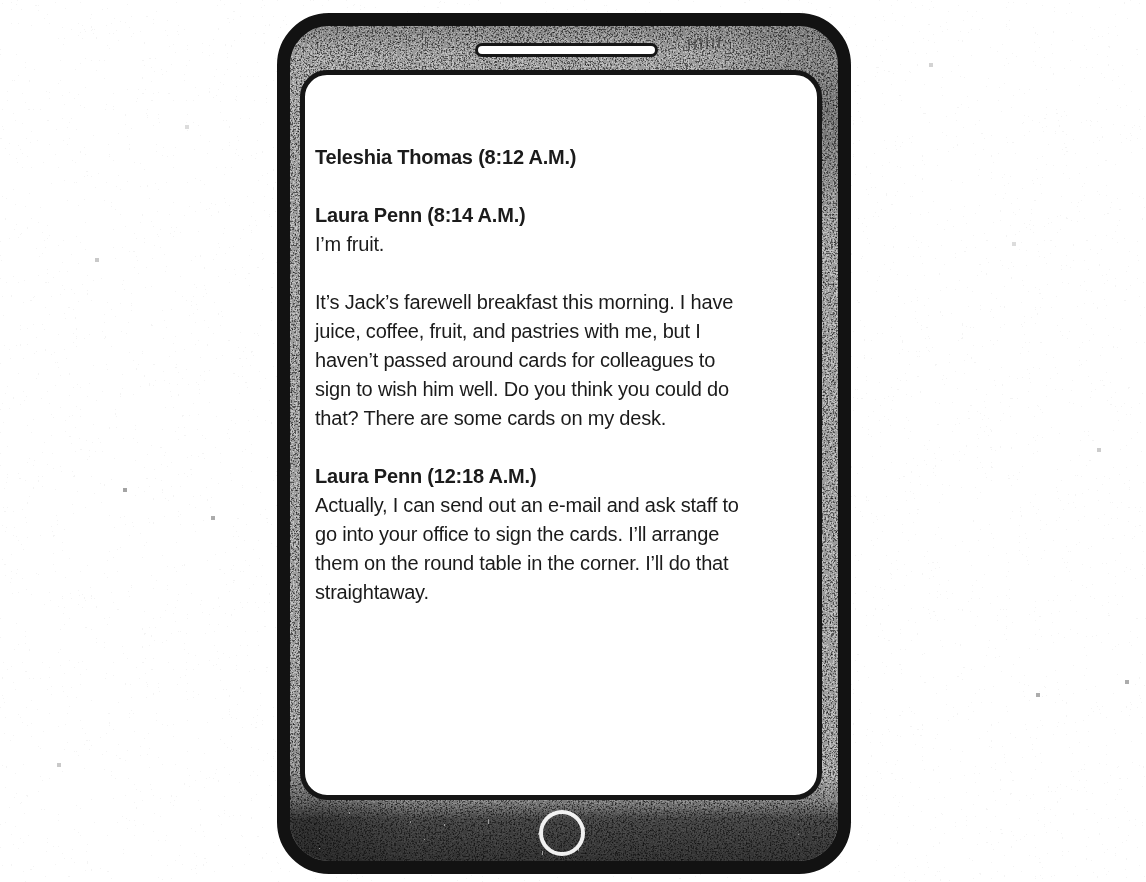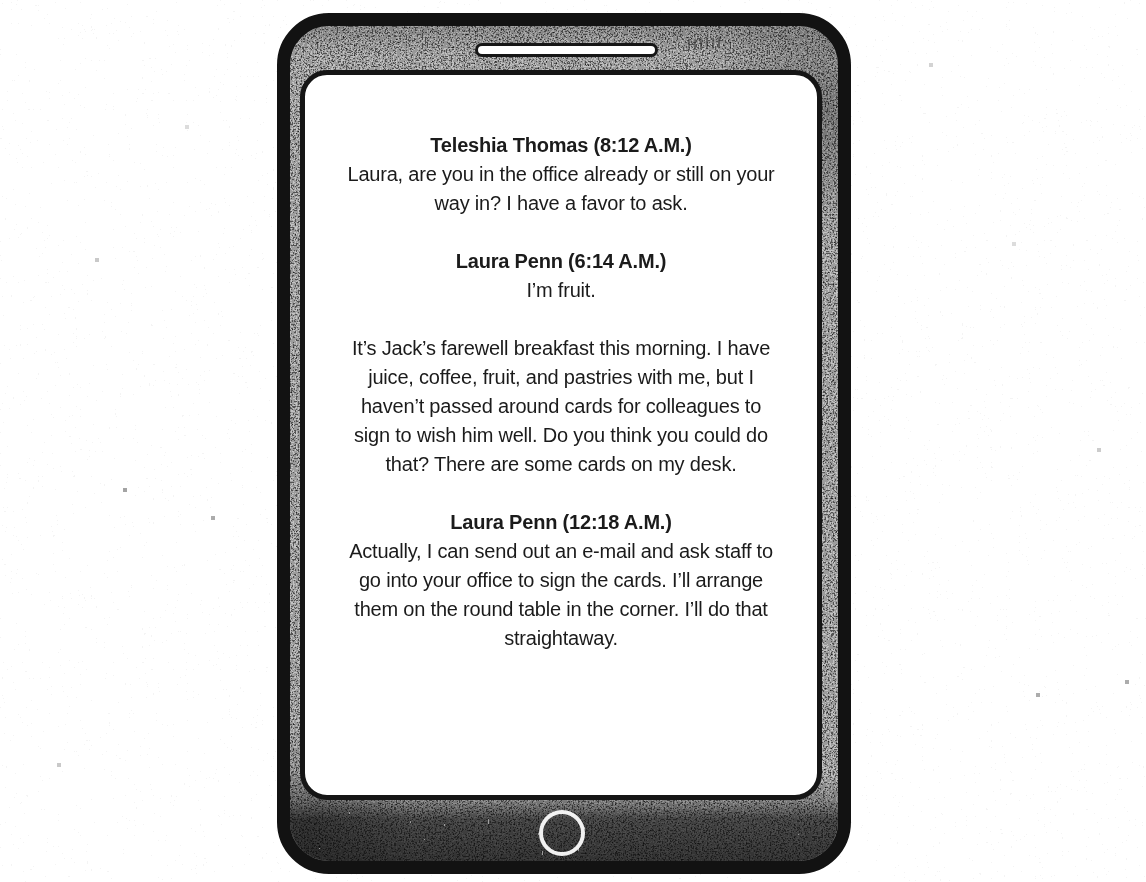--- a/index.html
+++ b/index.html
@@ -130,21 +130,21 @@
   }
 
   
   .messages {
     padding: 56px 10px 0 10px;
     color: #1b1b1b;
     font-size: 20px;
     line-height: 29px;
     letter-spacing: -0.2px;
   }
-  .message { margin: 0 0 29px 0; text-align: center; }
+  .message { margin: 12px 0 29px 0; }
   .msg-header { font-weight: 700; white-space: pre-line; }
   .msg-body { white-space: pre-line; }
 </style>
 </head>
 <body>
 
 <svg width="0" height="0" style="position:absolute" aria-hidden="true">
   <defs>
     <filter id="tonerGrain" x="0" y="0" width="100%" height="100%">
       <feTurbulence type="fractalNoise" baseFrequency="0.62" numOctaves="3" seed="7" stitchTiles="stitch" result="t"></feTurbulence>
@@ -193,26 +193,24 @@
     </svg>
 
     <div class="speaker"></div>
     <div class="bezel-scan-mark"></div>
 
     <div class="screen">
       <div class="messages">
 
         <div class="message">
           <div class="msg-header">Teleshia Thomas (8:12 A.M.)</div>
-          <div class="msg-body">Laura, are you in the office already or still on your
-way in? I have a favor to ask.</div>
-        </div>
-
-        <div class="message">
-          <div class="msg-header">Laura Penn (6:14 A.M.)</div>
+        </div>
+
+        <div class="message">
+          <div class="msg-header">Laura Penn (8:14 A.M.)</div>
           <div class="msg-body">I’m fruit.</div>
         </div>
 
         <div class="message">
           <div class="msg-body">It’s Jack’s farewell breakfast this morning. I have
 juice, coffee, fruit, and pastries with me, but I
 haven’t passed around cards for colleagues to
 sign to wish him well. Do you think you could do
 that? There are some cards on my desk.</div>
         </div>

